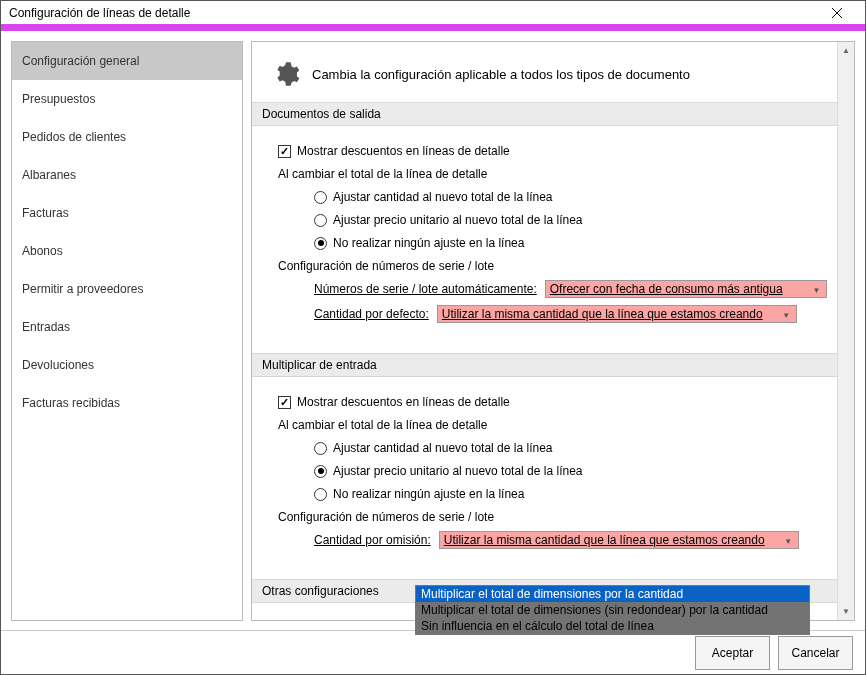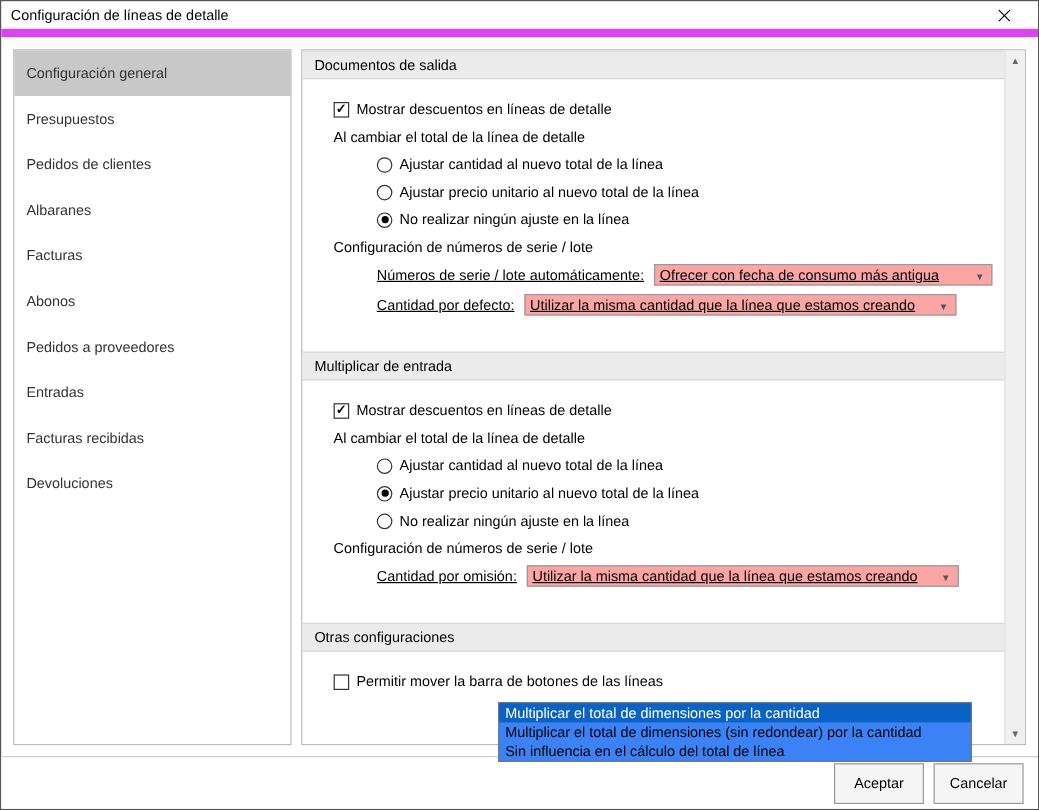--- a/index.html
+++ b/index.html
@@ -36,21 +36,21 @@
 .radio { width: 13px; height: 13px; border: 1px solid #333; border-radius: 50%; margin-right: 6px; display:inline-flex; align-items:center; justify-content:center; flex:none; background:#fff;}
 .radio.checked::after { content:""; width:6px; height:6px; background:#000; border-radius:50%; }
 .lbl { color:#000; }
 .sub-label { color:#000; margin-right: 8px; }
 .select { flex:1; max-width: 300px; height: 18px; border:1px solid #999; background:#fca5a5; display:flex; align-items:center; padding:0 4px; position:relative; }
 .select .caret { position:absolute; right:2px; top:2px; width:15px; height:15px; display:flex; align-items:center; justify-content:center; font-size:8px; color:#555;}
 .select-wide { max-width: 360px; }
 .select-row-inline { display:flex; align-items:center;text-decoration:underline; }
 .select-row-inline .sub-label { min-width: auto; }
 
-.dropdown-list { position:absolute; left:414px; top:584px; width:395px; border:1px solid #767676; background:#3b82f6; z-index:10;}
+.dropdown-list { position:absolute; left:414px; top:584px; width:395px; border:1px solid #767676; background:#737373; z-index:10;}
 .dropdown-item { padding:1px 5px; font-size:12px; color:#000; white-space:nowrap; overflow:hidden;}
 .dropdown-item.sel { background:#0a63c4; color:#fff; }
 
 .footer { position:absolute; bottom:0; left:0; right:0; height:44px; border-top:1px solid #ccc; display:flex; justify-content:flex-end; align-items:center; padding:0 12px; gap:8px; background:#fff;}
 .btn { min-width:75px; height:23px; border:1px solid #999; background:#f5f5f5; display:flex; align-items:center; justify-content:center; cursor:pointer; padding: 16px 10px;}
 </style>
 </head>
 <body>
 
 <div class="titlebar">
@@ -64,28 +64,34 @@
 </div>
 
 <div class="content">
   <div class="sidebar">
     <div class="sidebar-item active"><span>Configuración general</span></div>
     <div class="sidebar-item"><span>Presupuestos</span></div>
     <div class="sidebar-item"><span>Pedidos de clientes</span></div>
     <div class="sidebar-item"><span>Albaranes</span></div>
     <div class="sidebar-item"><span>Facturas</span></div>
     <div class="sidebar-item"><span>Abonos</span></div>
-    <div class="sidebar-item"><span>Pedidos a proveedores</span></div>
+    <div class="sidebar-item"><span>Permitir a proveedores</span></div>
     <div class="sidebar-item"><span>Entradas</span></div>
+    <div class="sidebar-item"><span>Devoluciones</span></div>
     <div class="sidebar-item"><span>Facturas recibidas</span></div>
-    <div class="sidebar-item"><span>Devoluciones</span></div>
   </div>
 
   <div class="main">
     <div class="main-inner">
+      <div class="header-row">
+        <svg class="gear" viewBox="0 0 24 24">
+            <path fill="#555" d="M12 8a4 4 0 100 8 4 4 0 000-8zm9.4 4a7.6 7.6 0 00-.1-1.3l2.1-1.6-2-3.5-2.5 1a7.5 7.5 0 00-2.2-1.3L16 2h-4l-.7 2.6a7.5 7.5 0 00-2.2 1.3l-2.5-1-2 3.5 2.1 1.6A7.6 7.6 0 006.6 12c0 .4 0 .9.1 1.3L4.6 14.9l2 3.5 2.5-1c.7.5 1.4 1 2.2 1.3L12 22h4l.7-2.6c.8-.3 1.5-.8 2.2-1.3l2.5 1 2-3.5-2.1-1.6c.1-.4.1-.9.1-1z"></path>
+          </svg>
+        <span class="header-text">Cambia la configuración aplicable a todos los tipos de documento</span>
+      </div>
 
       <div class="section-header"><span>Documentos de salida</span></div>
       <div class="section-body">
         <div class="row">
             <span class="checkbox checked"></span>
             <span class="lbl">Mostrar descuentos en líneas de detalle</span>
           </div>
         <div class="row">
             <span class="lbl">Al cambiar el total de la línea de detalle</span>
           </div>

